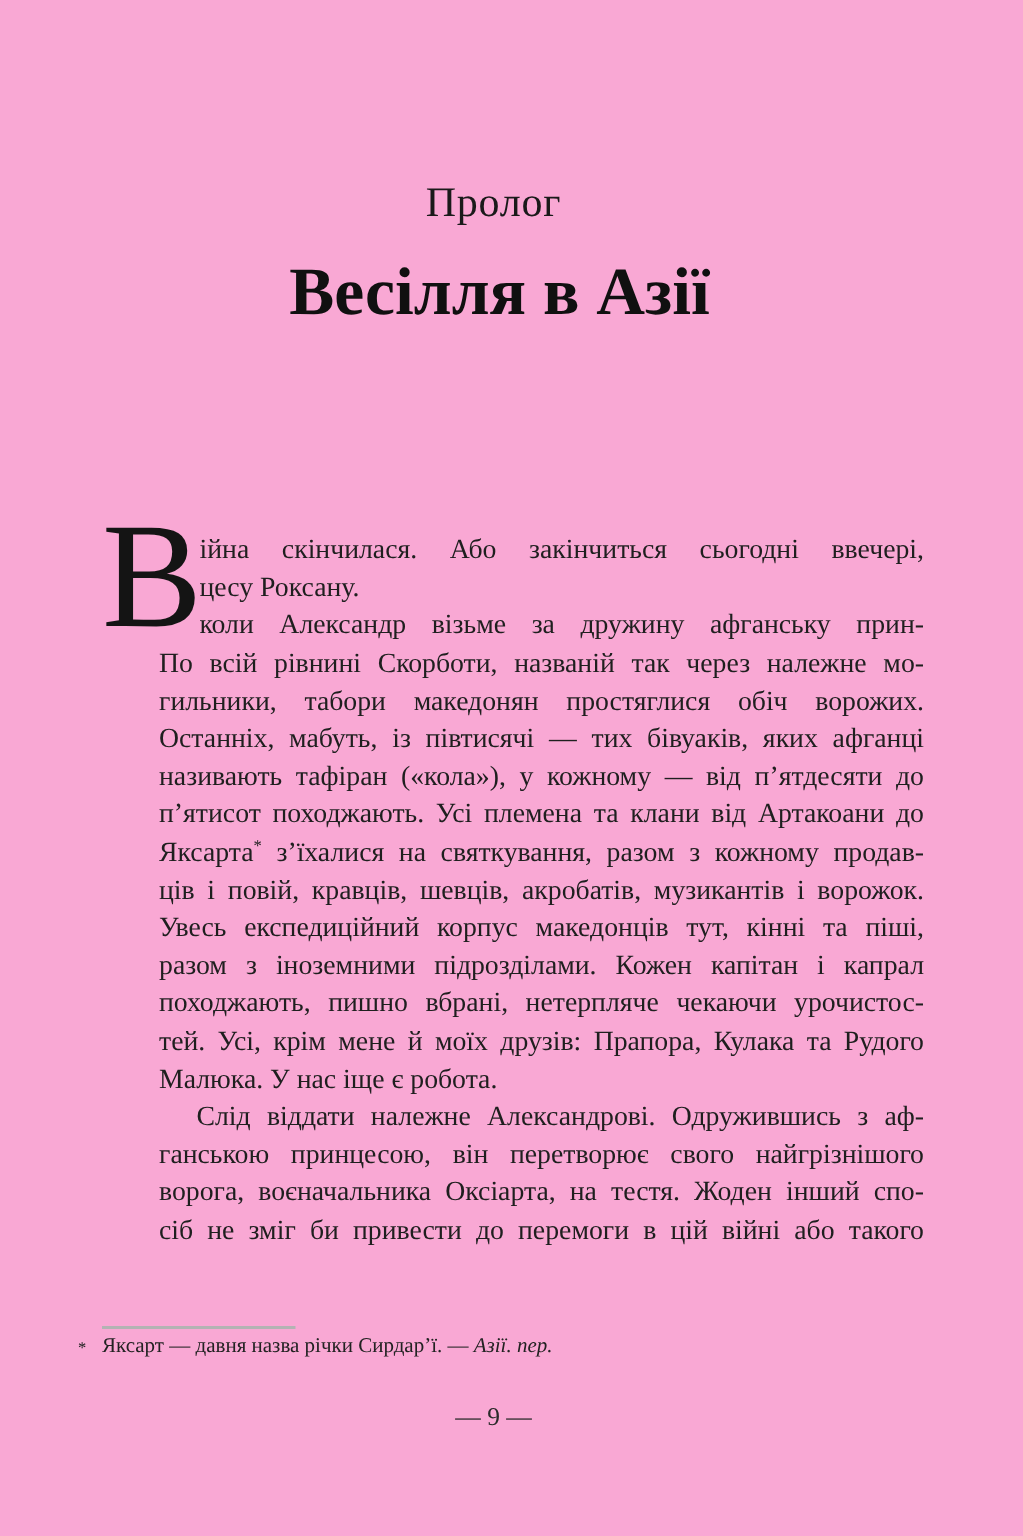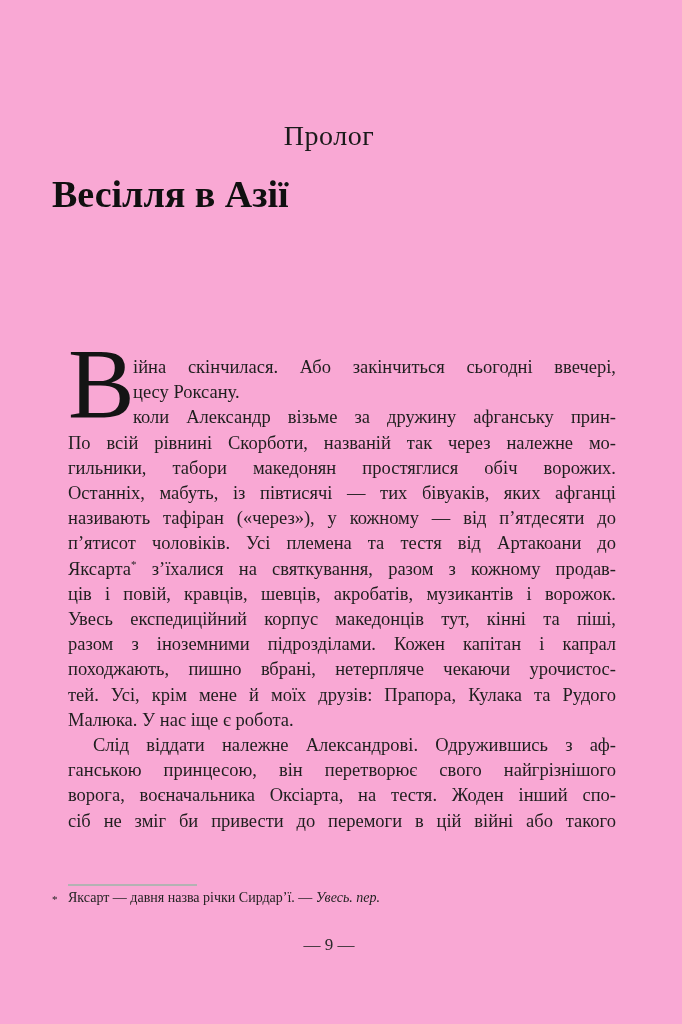--- a/index.html
+++ b/index.html
@@ -22,40 +22,42 @@
     width: 522px;
     top: 122px;
     font-size: 28px;
     line-height: 28px;
     text-align: center;
     color: #1a1a1a;
     letter-spacing: 0.5px;
   }
   .title {
     position: absolute;
-    left: 52px;
+    left: 72px;
     width: 522px;
     top: 172px;
-    font-size: 38px;
+    font-size: 45px;
     line-height: 45px;
     font-weight: 700;
+    text-align: center;
     color: #101010;
   }
   .body-text {
     position: absolute;
     left: 68px;
     top: 355px;
     width: 548px;
     font-size: 18.5px;
     line-height: 25.2px;
     color: #1f1f1f;
   }
   .line {
     text-align: justify;
     text-align-last: justify;
+    margin-left: 38px;
   }
   .line.last {
     text-align-last: left;
   }
   .line.indent {
     text-indent: 25px;
   }
   .dropcap {
     float: left;
     font-size: 100px;
@@ -121,22 +123,22 @@
       <span class="dropcap">В</span>
       <div class="line">ійна скінчилася. Або закінчиться сьогодні ввечері,</div>
       <div class="line last">цесу Роксану.</div>
       <div class="line">коли Александр візьме за дружину афганську прин-</div>
     </div>
 
     <div>
       <div class="line">По всій рівнині Скорботи, названій так через належне мо-</div>
       <div class="line">гильники, табори македонян простяглися обіч ворожих.</div>
       <div class="line">Останніх, мабуть, із півтисячі — тих бівуаків, яких афганці</div>
-      <div class="line">називають тафіран («через»), у кожному — від п’ятдесяти до</div>
-      <div class="line">п’ятисот чоловіків. Усі племена та тестя від Артакоани до</div>
+      <div class="line">називають тафіран («кола»), у кожному — від п’ятдесяти до</div>
+      <div class="line">п’ятисот походжають. Усі племена та клани від Артакоани до</div>
       <div class="line"><span>Яксарта</span><sup class="fnref">*</sup> <span>з’їхалися на святкування, разом з кожному продав-</span></div>
       <div class="line">ців і повій, кравців, шевців, акробатів, музикантів і ворожок.</div>
       <div class="line">Увесь експедиційний корпус македонців тут, кінні та піші,</div>
       <div class="line">разом з іноземними підрозділами. Кожен капітан і капрал</div>
       <div class="line">походжають, пишно вбрані, нетерпляче чекаючи урочистос-</div>
       <div class="line">тей. Усі, крім мене й моїх друзів: Прапора, Кулака та Рудого</div>
       <div class="line last">Малюка. У нас іще є робота.</div>
     </div>
 
     <div>
@@ -144,18 +146,18 @@
       <div class="line">ганською принцесою, він перетворює свого найгрізнішого</div>
       <div class="line">ворога, воєначальника Оксіарта, на тестя. Жоден інший спо-</div>
       <div class="line">сіб не зміг би привести до перемоги в цій війні або такого</div>
     </div>
 
   </div>
 
   <div class="footnote-rule"></div>
 
   <div class="footnote">
-    <span class="marker">*</span><span>Яксарт — давня назва річки Сирдар’ї. — </span><span class="src">Увесь. пер.</span>
+    <span class="marker">*</span><span>Яксарт — давня назва річки Сирдар’ї. — </span><span class="src">Азії. пер.</span>
   </div>
 
   <div class="page-number">— 9 —</div>
 
 </div>
 
 </body></html>

